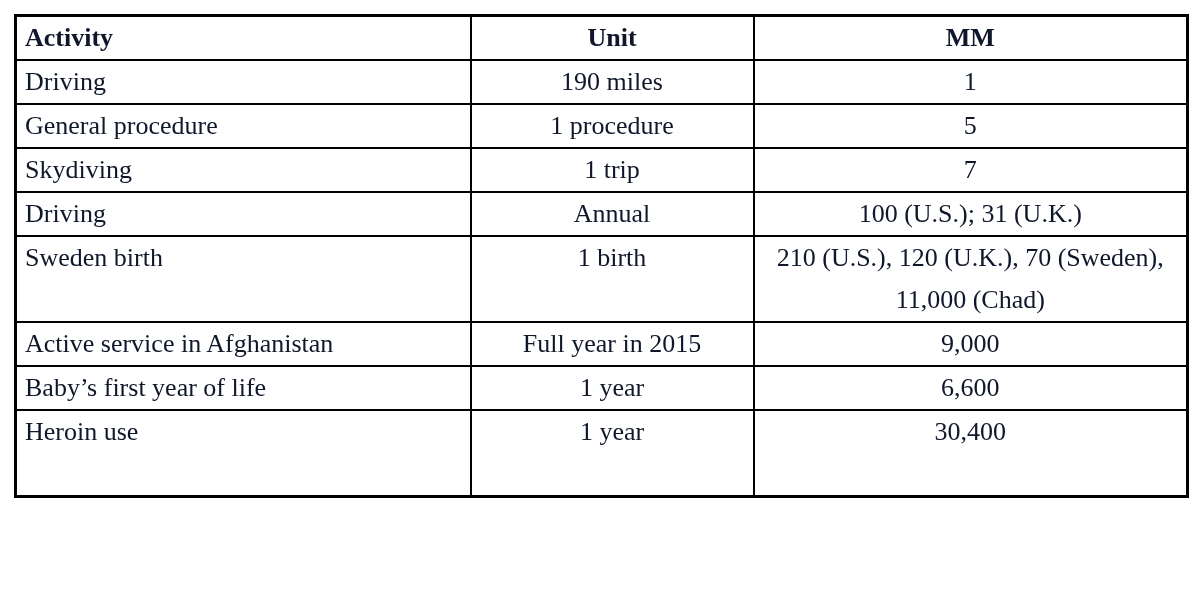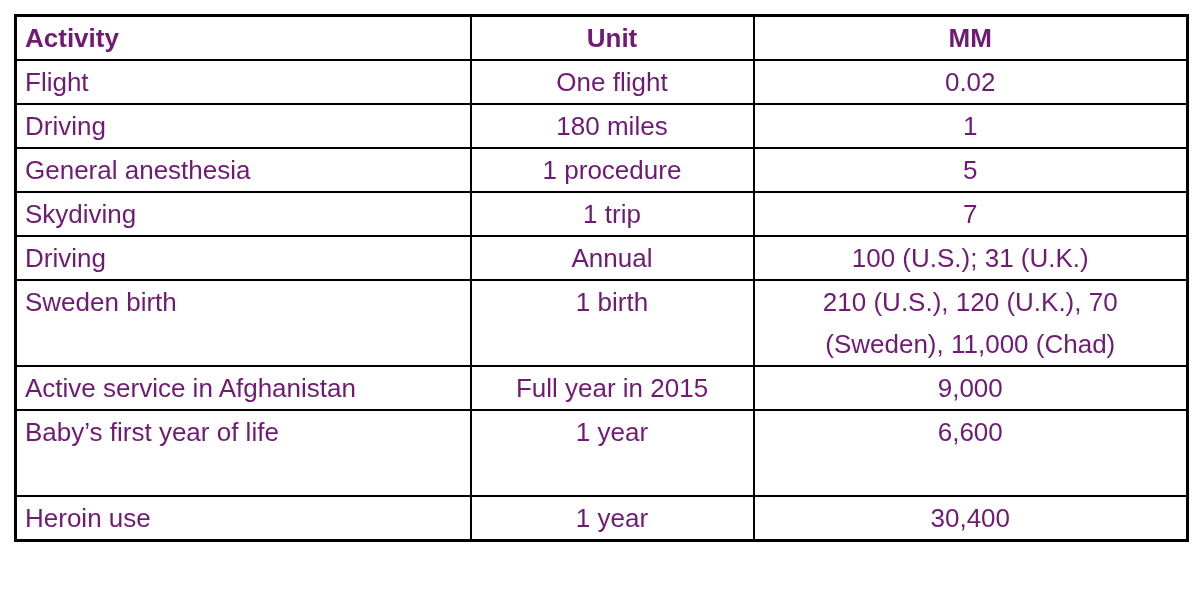--- a/index.html
+++ b/index.html
@@ -9,22 +9,22 @@
     width: 1200px;
     height: 600px;
     overflow: hidden;
   }
   .page {
     box-sizing: border-box;
     width: 1200px;
     height: 600px;
     padding: 14px;
     background: #ffffff;
-    font-family: Liberation Sans, sans-serif;
-    color: #701a75;
+    font-family: Liberation Serif, serif;
+    color: #0f172a;
   }
   table.risk-table {
     border-collapse: collapse;
     table-layout: fixed;
     width: 1172px;
     border: 3px solid #000000;
   }
   table.risk-table th,
   table.risk-table td {
     border: 2px solid #000000;
@@ -65,31 +65,26 @@
     </colgroup>
     <thead>
       <tr>
         <th class="col-activity">Activity</th>
         <th class="col-unit">Unit</th>
         <th class="col-mm">MM</th>
       </tr>
     </thead>
     <tbody>
       <tr>
-        <td class="col-activity">Flight</td>
-        <td class="col-unit">One flight</td>
-        <td class="col-mm">0.02</td>
-      </tr>
-      <tr>
         <td class="col-activity">Driving</td>
-        <td class="col-unit">180 miles</td>
+        <td class="col-unit">190 miles</td>
         <td class="col-mm">1</td>
       </tr>
       <tr>
-        <td class="col-activity">General anesthesia</td>
+        <td class="col-activity">General procedure</td>
         <td class="col-unit">1 procedure</td>
         <td class="col-mm">5</td>
       </tr>
       <tr>
         <td class="col-activity">Skydiving</td>
         <td class="col-unit">1 trip</td>
         <td class="col-mm">7</td>
       </tr>
       <tr>
         <td class="col-activity">Driving</td>

